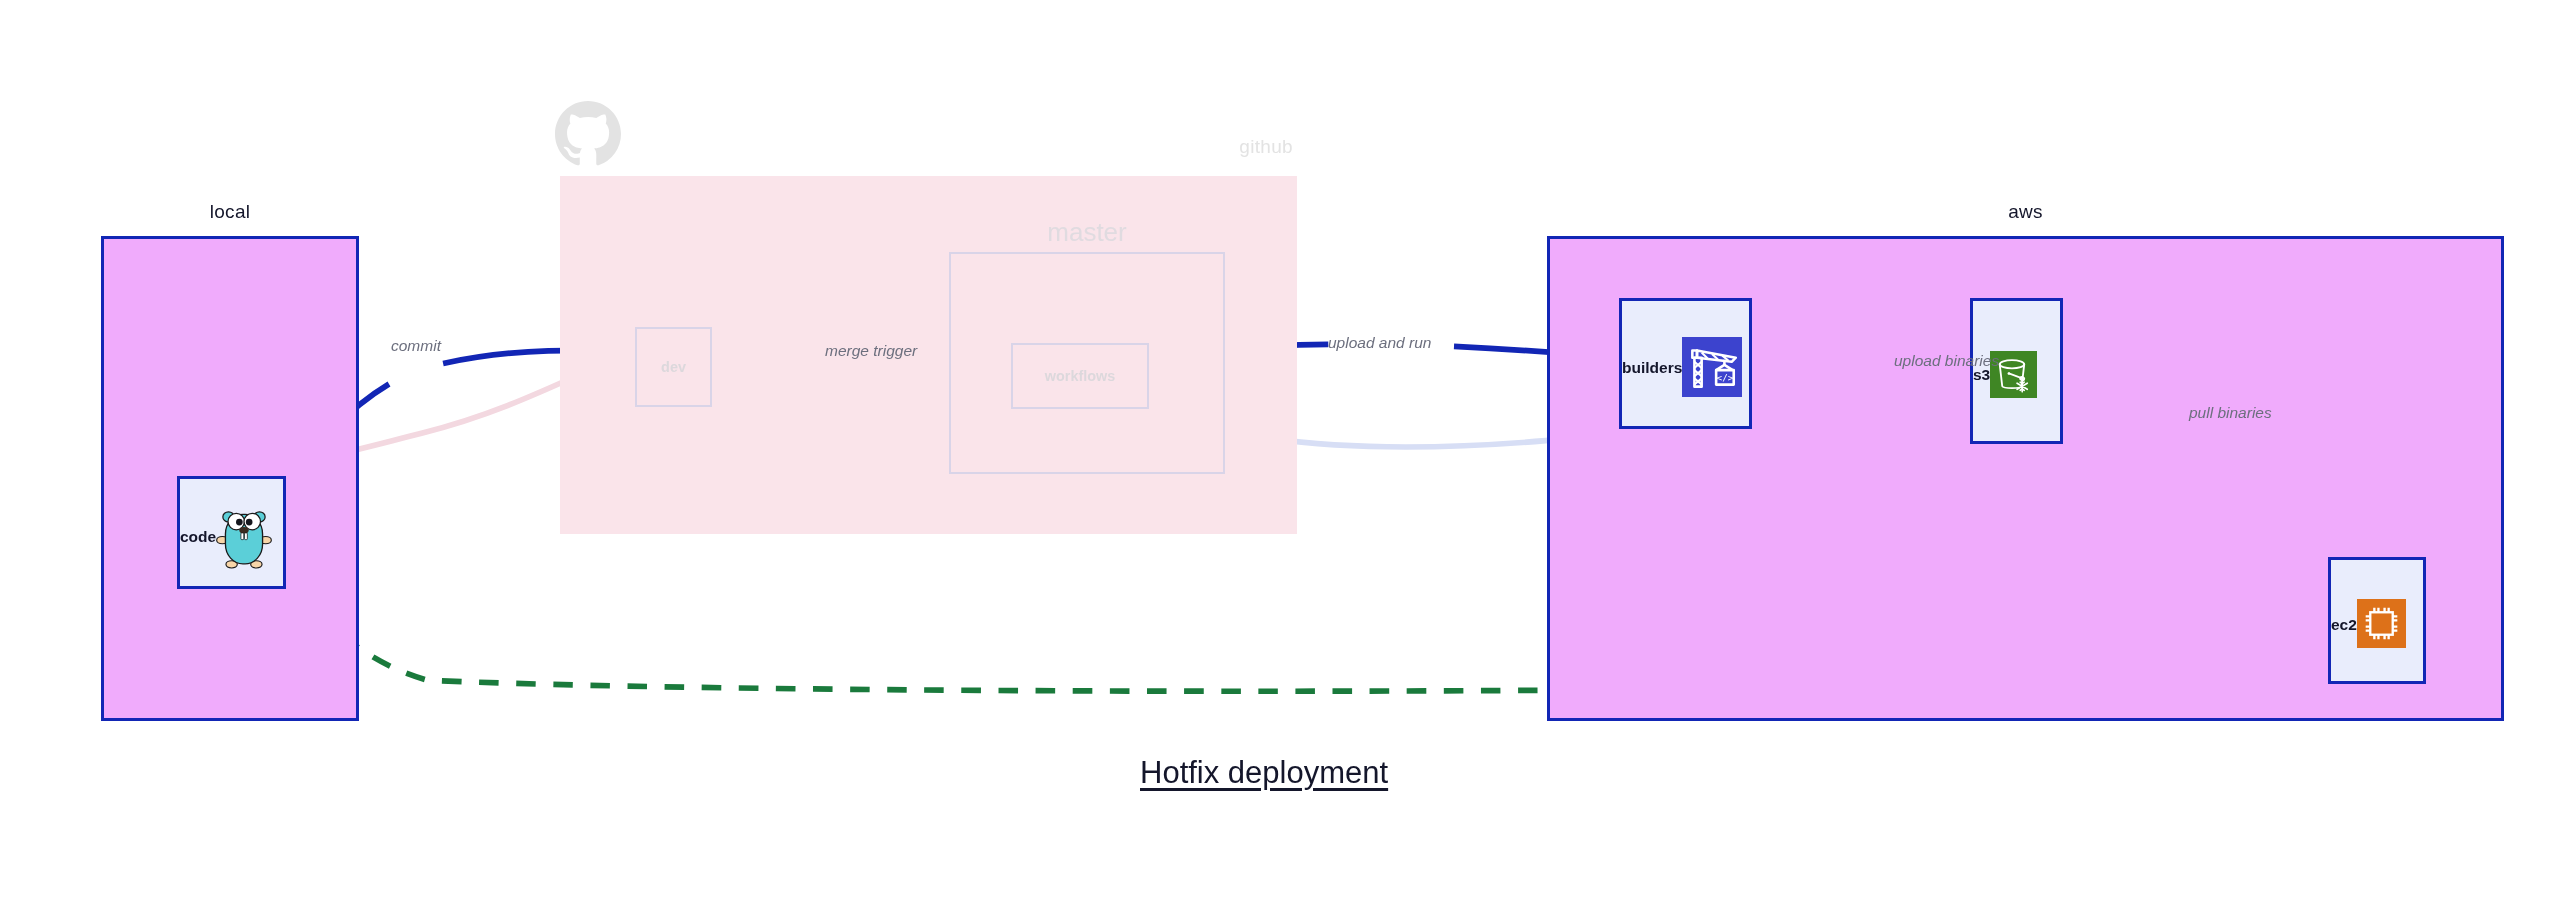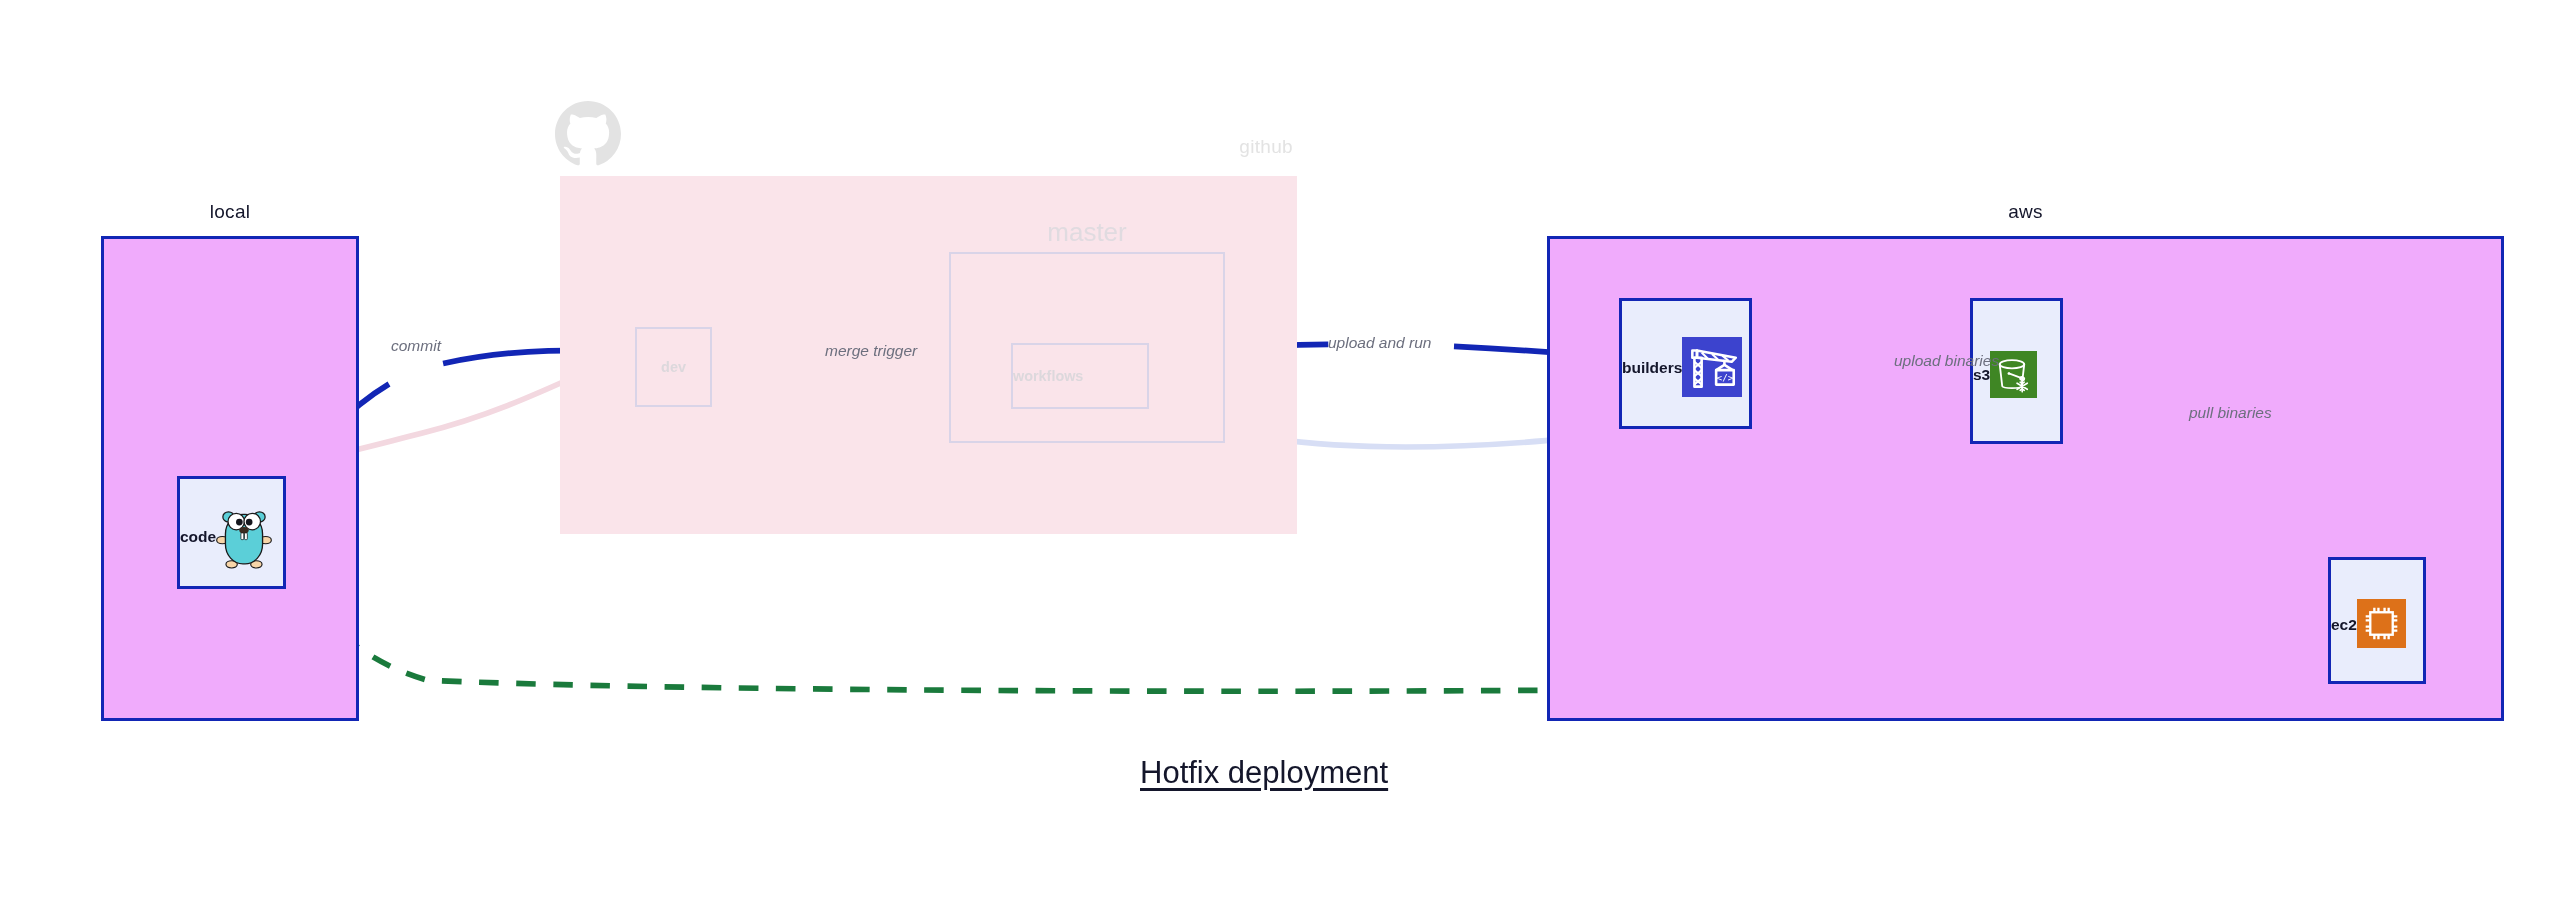--- a/index.html
+++ b/index.html
@@ -193,21 +193,21 @@
       <path fill="#e3e3e3" d="M8 0C3.58 0 0 3.58 0 8c0 3.54 2.29 6.53 5.47 7.59.4.07.55-.17.55-.38
         0-.19-.01-.82-.01-1.49-2.01.37-2.53-.49-2.69-.94-.09-.23-.48-.94-.82-1.13-.28-.15-.68-.52-.01-.53.63-.01
         1.08.58 1.23.82.72 1.21 1.87.87 2.33.66.07-.52.28-.87.51-1.07-1.78-.2-3.64-.89-3.64-3.95
         0-.87.31-1.59.82-2.15-.08-.2-.36-1.02.08-2.12 0 0 .67-.21 2.2.82.64-.18 1.32-.27 2-.27.68 0
         1.36.09 2 .27 1.53-1.04 2.2-.82 2.2-.82.44 1.1.16 1.92.08 2.12.51.56.82 1.27.82 2.15 0 3.07-1.87
         3.75-3.65 3.95.29.25.54.73.54 1.48 0 1.07-.01 1.93-.01 2.2 0 .21.15.46.55.38A8.012 8.012 0 0 0 16
         8c0-4.42-3.58-8-8-8z"></path>
     </svg>
   </div>
 
-  <div class="subcluster-master" style="left:949px; top:252px; width:276px; height:191px;">
+  <div class="subcluster-master" style="left:949px; top:252px; width:276px; height:222px;">
     <div class="sub-title">master</div>
   </div>
 
   <div class="cluster cluster-aws" style="left:1547px; top:236px; width:957px; height:485px;">
     <div class="cluster-title">aws</div>
   </div>
 
   <div class="node" style="left:177px; top:476px; width:109px; height:113px;">
     <div class="node-label">code</div>
     <div class="node-icon">
@@ -234,21 +234,21 @@
         <rect x="48" y="58" width="5.5" height="13" rx="1.6" fill="#ffffff" stroke="#1a1a1a" stroke-width="1.5"></rect>
         <rect x="55" y="58" width="5.5" height="13" rx="1.6" fill="#ffffff" stroke="#1a1a1a" stroke-width="1.5"></rect>
       </svg>
     </div>
   </div>
 
   <div class="node node-faded" style="left:635px; top:327px; width:77px; height:80px; justify-content:center;">
     <div class="node-label" style="margin-top:0;">dev</div>
   </div>
 
-  <div class="node node-faded" style="left:1011px; top:343px; width:138px; height:66px; ">
+  <div class="node node-faded" style="left:1011px; top:343px; width:138px; height:66px; justify-content:center;">
     <div class="node-label" style="margin-top:0;">workflows</div>
   </div>
 
   <div class="node" style="left:1619px; top:298px; width:133px; height:131px;">
     <div class="node-label">builders</div>
     <div class="node-icon">
       <svg width="60" height="60" viewBox="0 0 116 116" xmlns="http://www.w3.org/2000/svg">
         <rect x="0" y="0" width="116" height="116" fill="#3c43ce"></rect>
         <g fill="none" stroke="#ffffff" stroke-width="5" stroke-linejoin="round">
 

